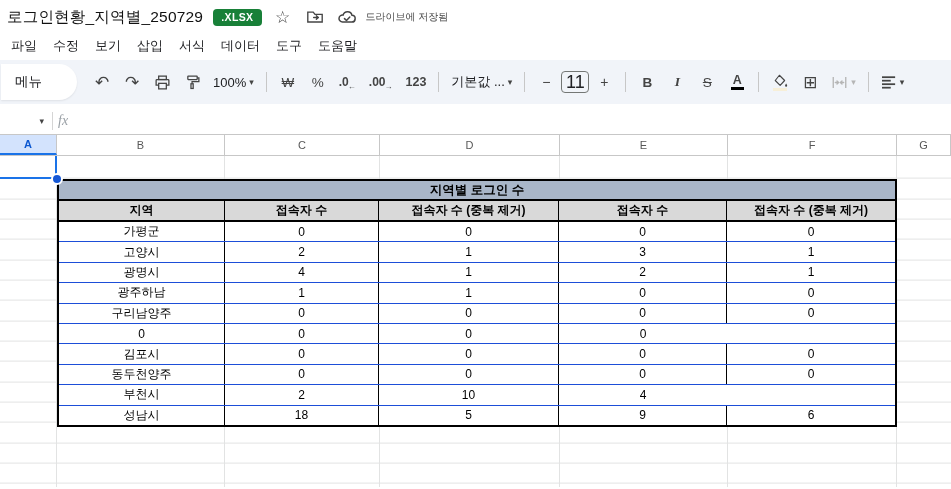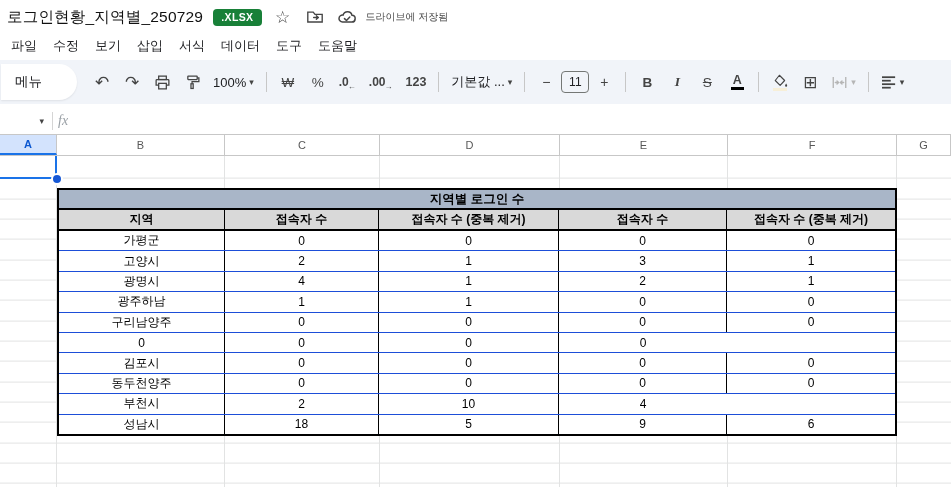--- a/index.html
+++ b/index.html
@@ -28,21 +28,21 @@
     box-shadow:0 1px 2px rgba(0,0,0,0.08); margin-right:10px; }
   .tbtn { height:28px; min-width:26px; padding:0 4px; margin:0 2px; border-radius:4px;
     display:flex; align-items:center; justify-content:center; color:#444;
     font-size:14px; position:relative; }
   .tbtn.txt { font-size:13.5px; font-weight:bold; }
   .tdiv { width:1px; height:20px; background:#c7c7c7; margin:0 6px; flex:0 0 auto; }
   .caret { font-size:9px; color:#444; margin-left:3px; }
   .zoom-btn { font-size:13px; color:#202124; font-weight:normal; }
   .fontname { font-size:13px; color:#202124; font-weight:normal; min-width:64px; justify-content:space-between; }
   .sizebox { width:28px; height:22px; border:1px solid #747775; border-radius:4px;
-    display:flex; align-items:center; justify-content:center; font-size:12px; color:#202124; }
+    display:flex; align-items:center; justify-content:center; font-size:18px; color:#202124; }
   .dec-arrow { font-size:8px; position:relative; top:4px; left:-1px; }
   .strike { text-decoration:line-through; }
   .a-color { display:flex; flex-direction:column; align-items:center; line-height:1; }
   .a-color .bar { width:13px; height:3px; background:#000; margin-top:1px; }
   .bucket-wrap { display:flex; flex-direction:column; align-items:center; }
   .bucket-wrap .bar { width:14px; height:3px; background:#f7efd8; margin-top:1px; }
   .grey { color:#b5b5b5; }
 
   
   .formulabar { margin-top:4px; height:27px; display:flex; align-items:center;
@@ -68,21 +68,21 @@
       transparent 0, transparent 19.3px, #e2e3e3 19.3px, #e2e3e3 20.33px);
     background-position:0 2.6px; }
   .vline { position:absolute; top:0; bottom:0; width:1px; background:#e2e3e3; }
 
   .sel-right { position:absolute; left:55px; top:0; width:2px; height:23px; background:#1a73e8; }
   .sel-bottom { position:absolute; left:0; top:21px; width:57px; height:2px; background:#1a73e8; }
   .fill-handle { position:absolute; left:51px; top:17px; width:12px; height:12px;
     border-radius:50%; background:#1558d6; border:2px solid #fff; }
 
   
-  .dtable { position:absolute; left:57px; top:32px; width:840px;
+  .dtable { position:absolute; left:57px; top:23px; width:840px;
     border:2px solid #000; background:#fff; }
   .t-title { height:20px; background:#a9b6c8; display:flex; align-items:center;
     justify-content:center; font-size:12.5px; font-weight:bold; color:#000;
     border-bottom:2px solid #000; }
   .t-grid { display:grid; grid-template-columns:166px 154px 180px 168px 168px; }
   .t-head { border-bottom:2px solid #000; }
   .t-head .t-cell { background:#d9d9d9; font-weight:bold; height:19px; }
   .t-row { border-bottom:1px solid #1d4ed8; }
   .t-row:last-child { border-bottom:none; }
   .t-row .t-cell { height:19.4px; }

